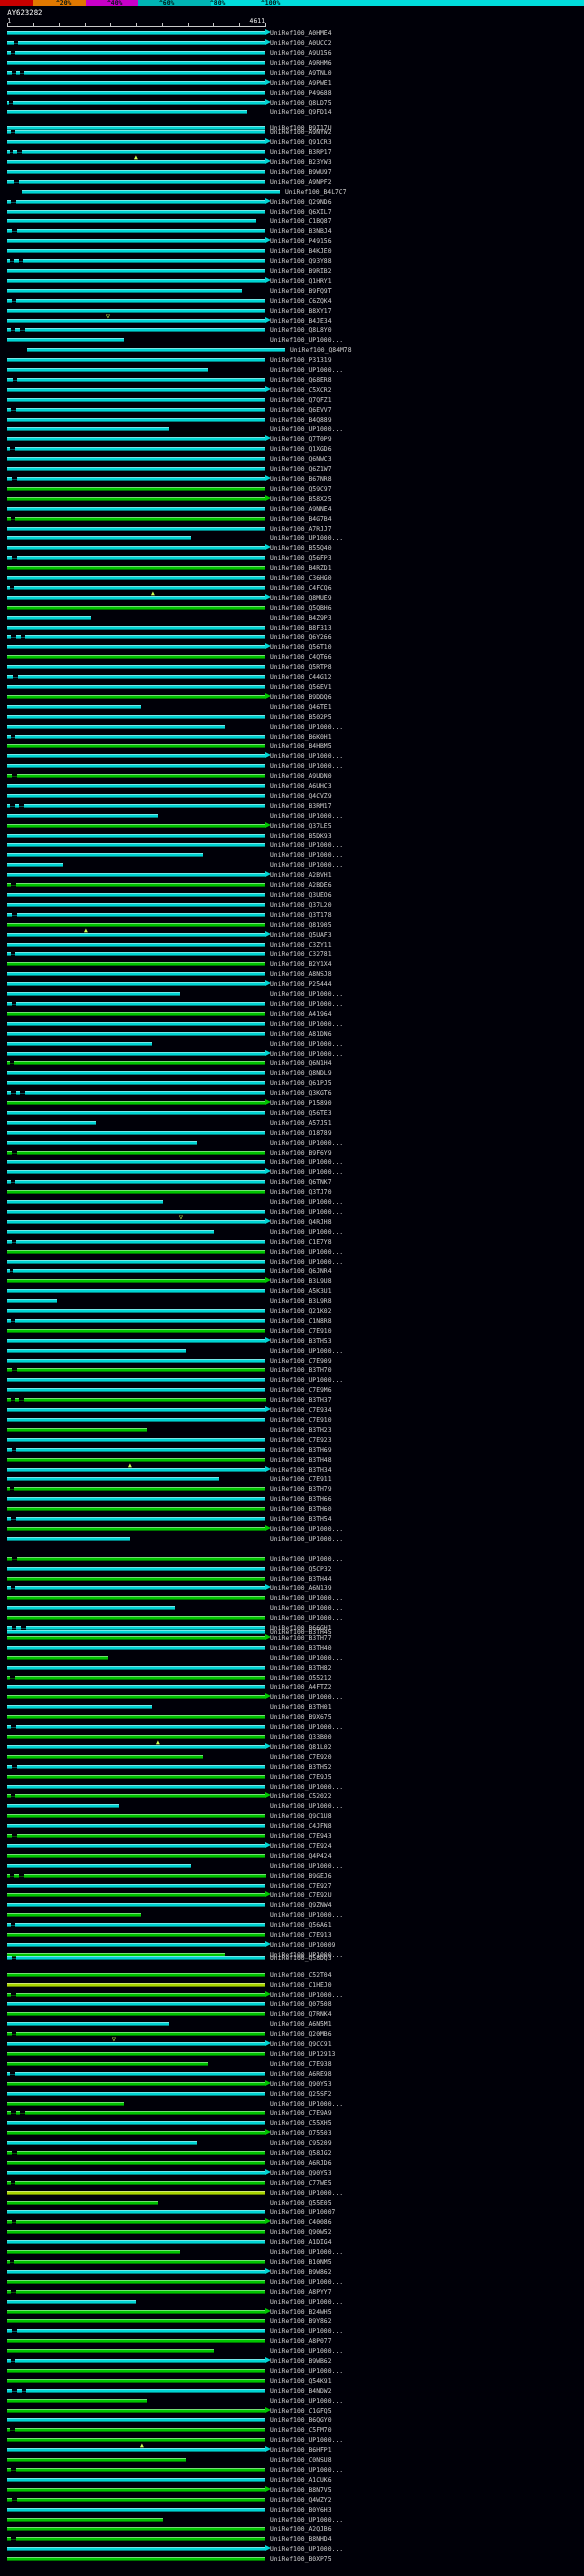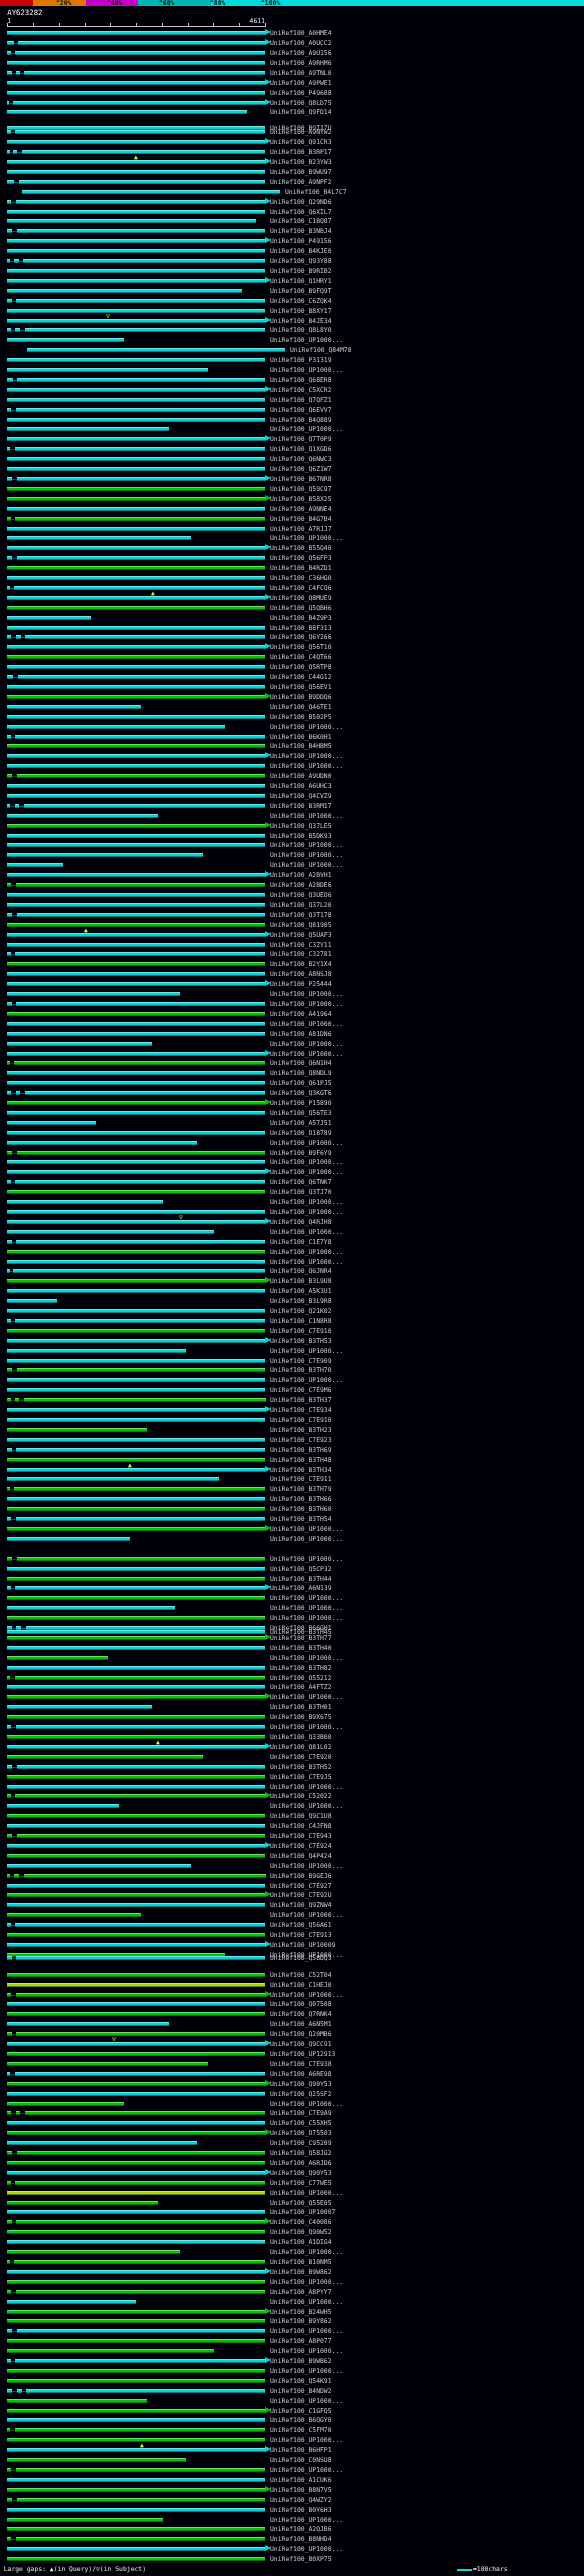--- a/index.html
+++ b/index.html
@@ -1473,19 +1473,14 @@
         <div class="seg" style="left: 7.3px; width: 258px; background: rgb(0, 212, 212);"></div>
         <div class="arrow" style="left: 265px; border-left-color: rgb(0, 212, 212);"></div>
         <div class="hitlabel">UniRef100_UP1000...</div>
       </div>
       <div class="hit-row" style="top: 2555px;">
         <div class="connector" style="left: 7.3px; width: 258px; background: rgb(3, 83, 3);"></div>
         <div class="seg" style="left: 7.3px; width: 258px; background: rgb(0, 196, 0);"></div>
         <div class="hitlabel">UniRef100_B0XP75</div>
       </div>
     </div>
-  <div id="legend">
-    <span class="gaps">Large gaps: ▲(in Query)/▽(in Subject)</span>
-    <span class="swatch" style="background: rgb(0, 220, 220);"></span>
-    <span class="sctext">=100chars</span>
-  </div>
 </div>
 
 
 </body></html>

